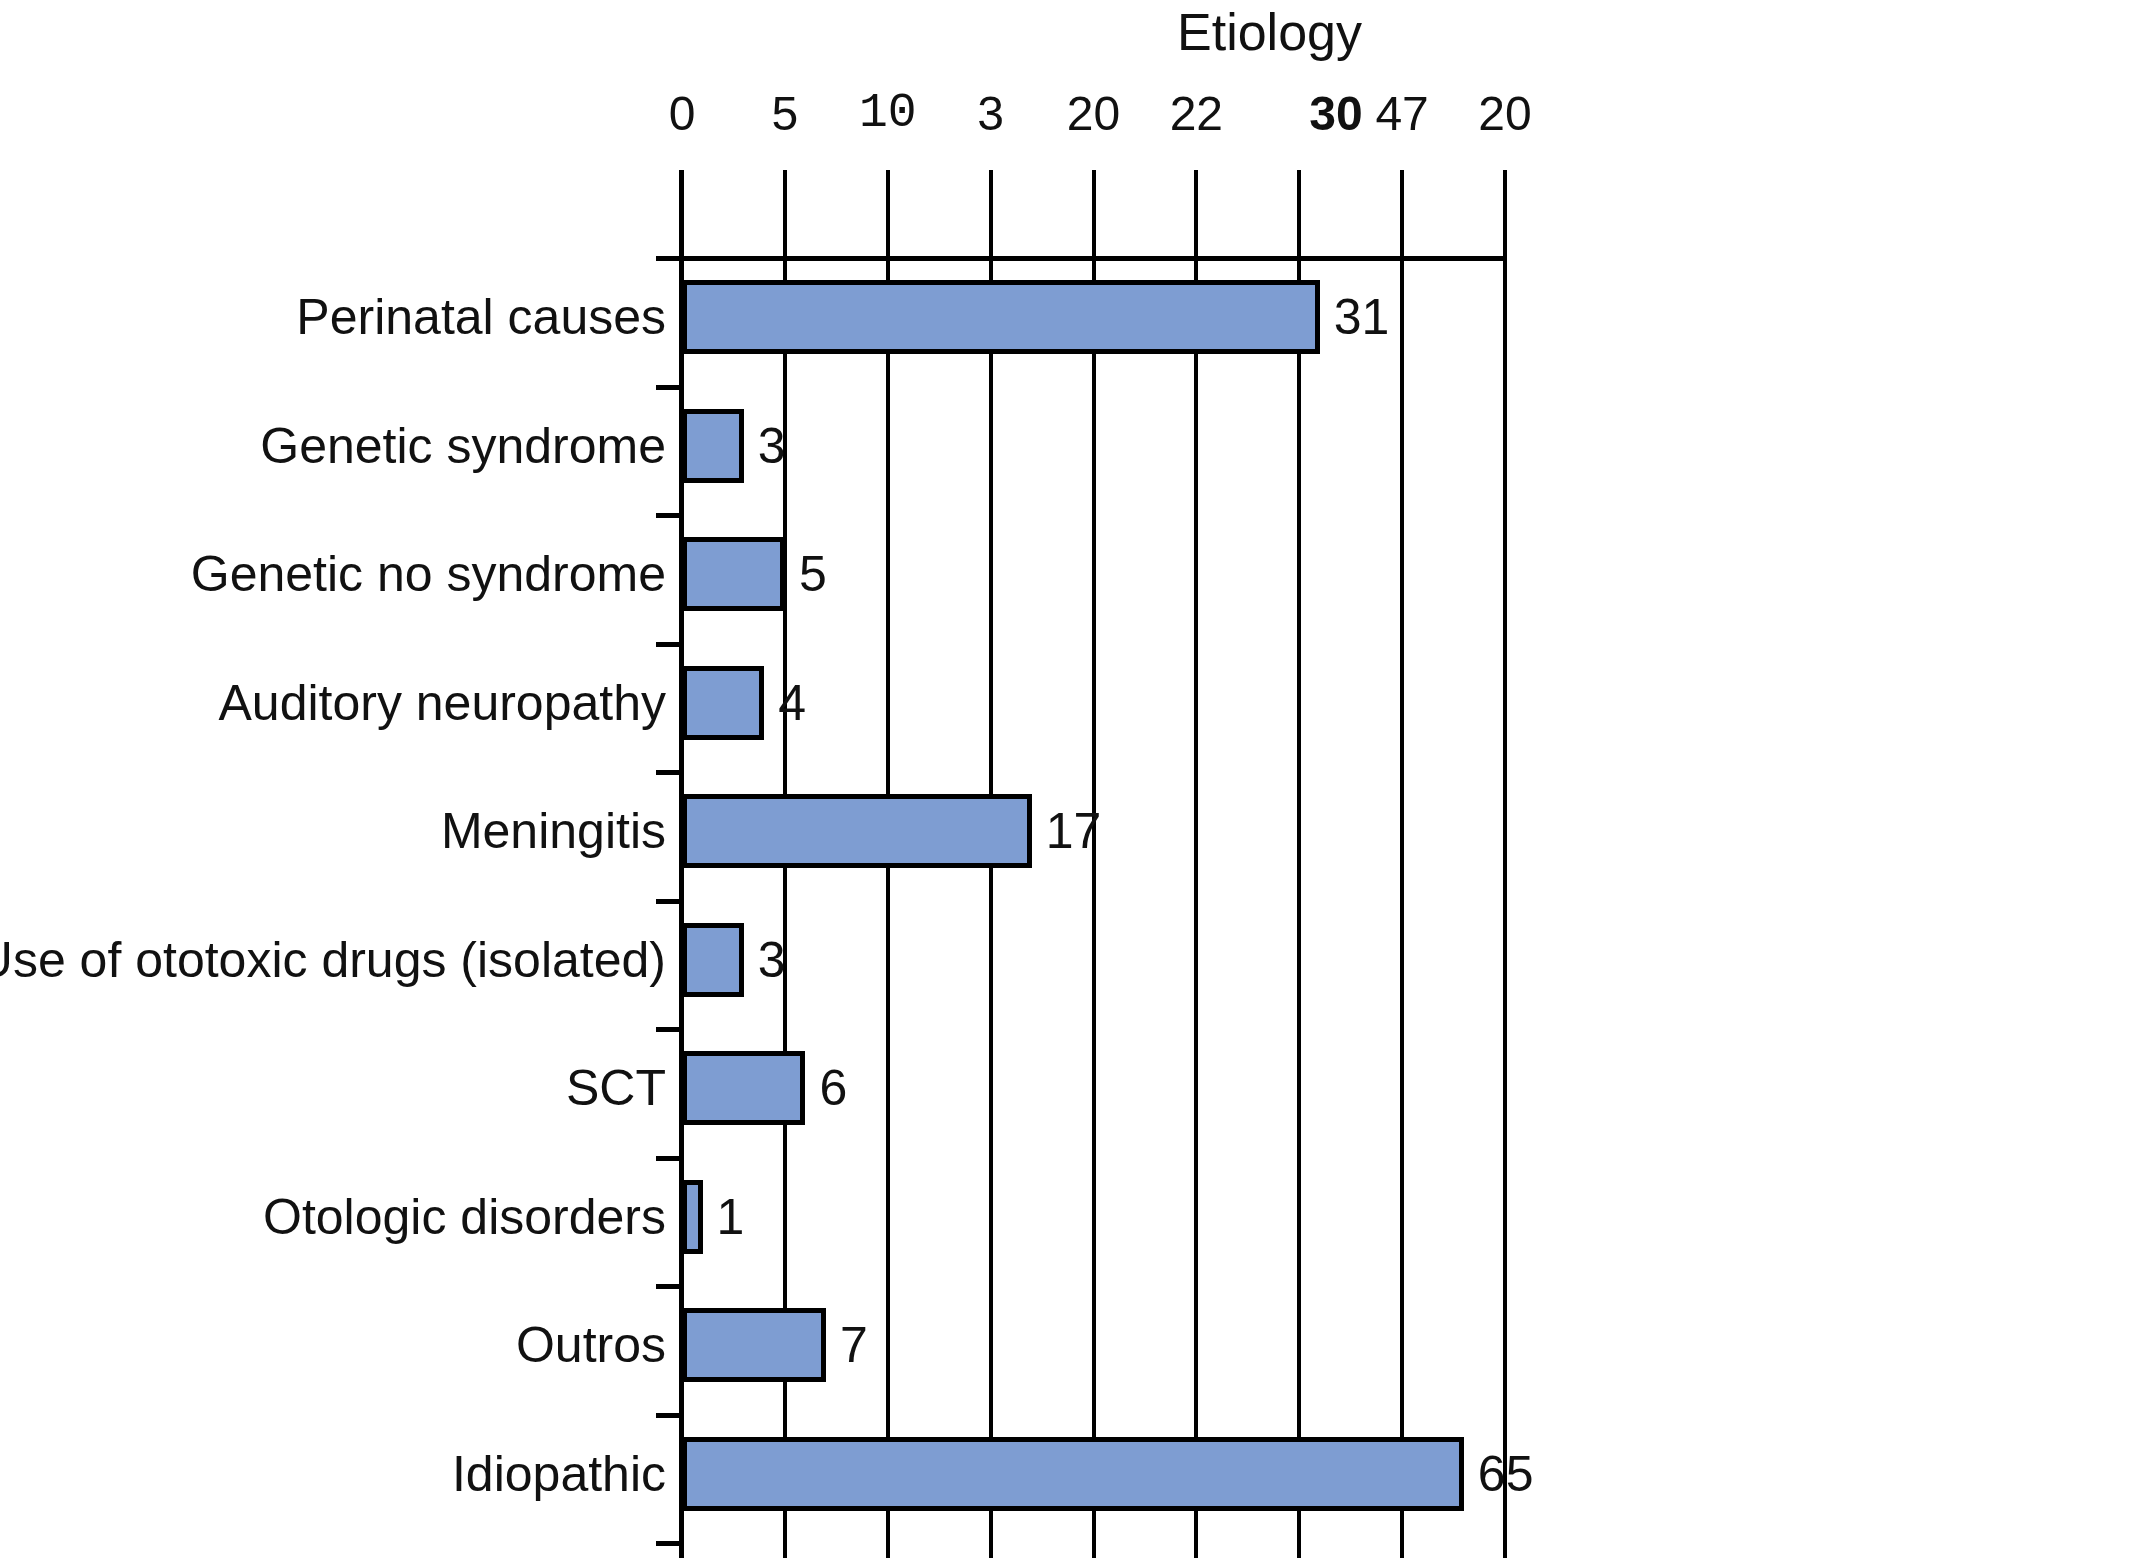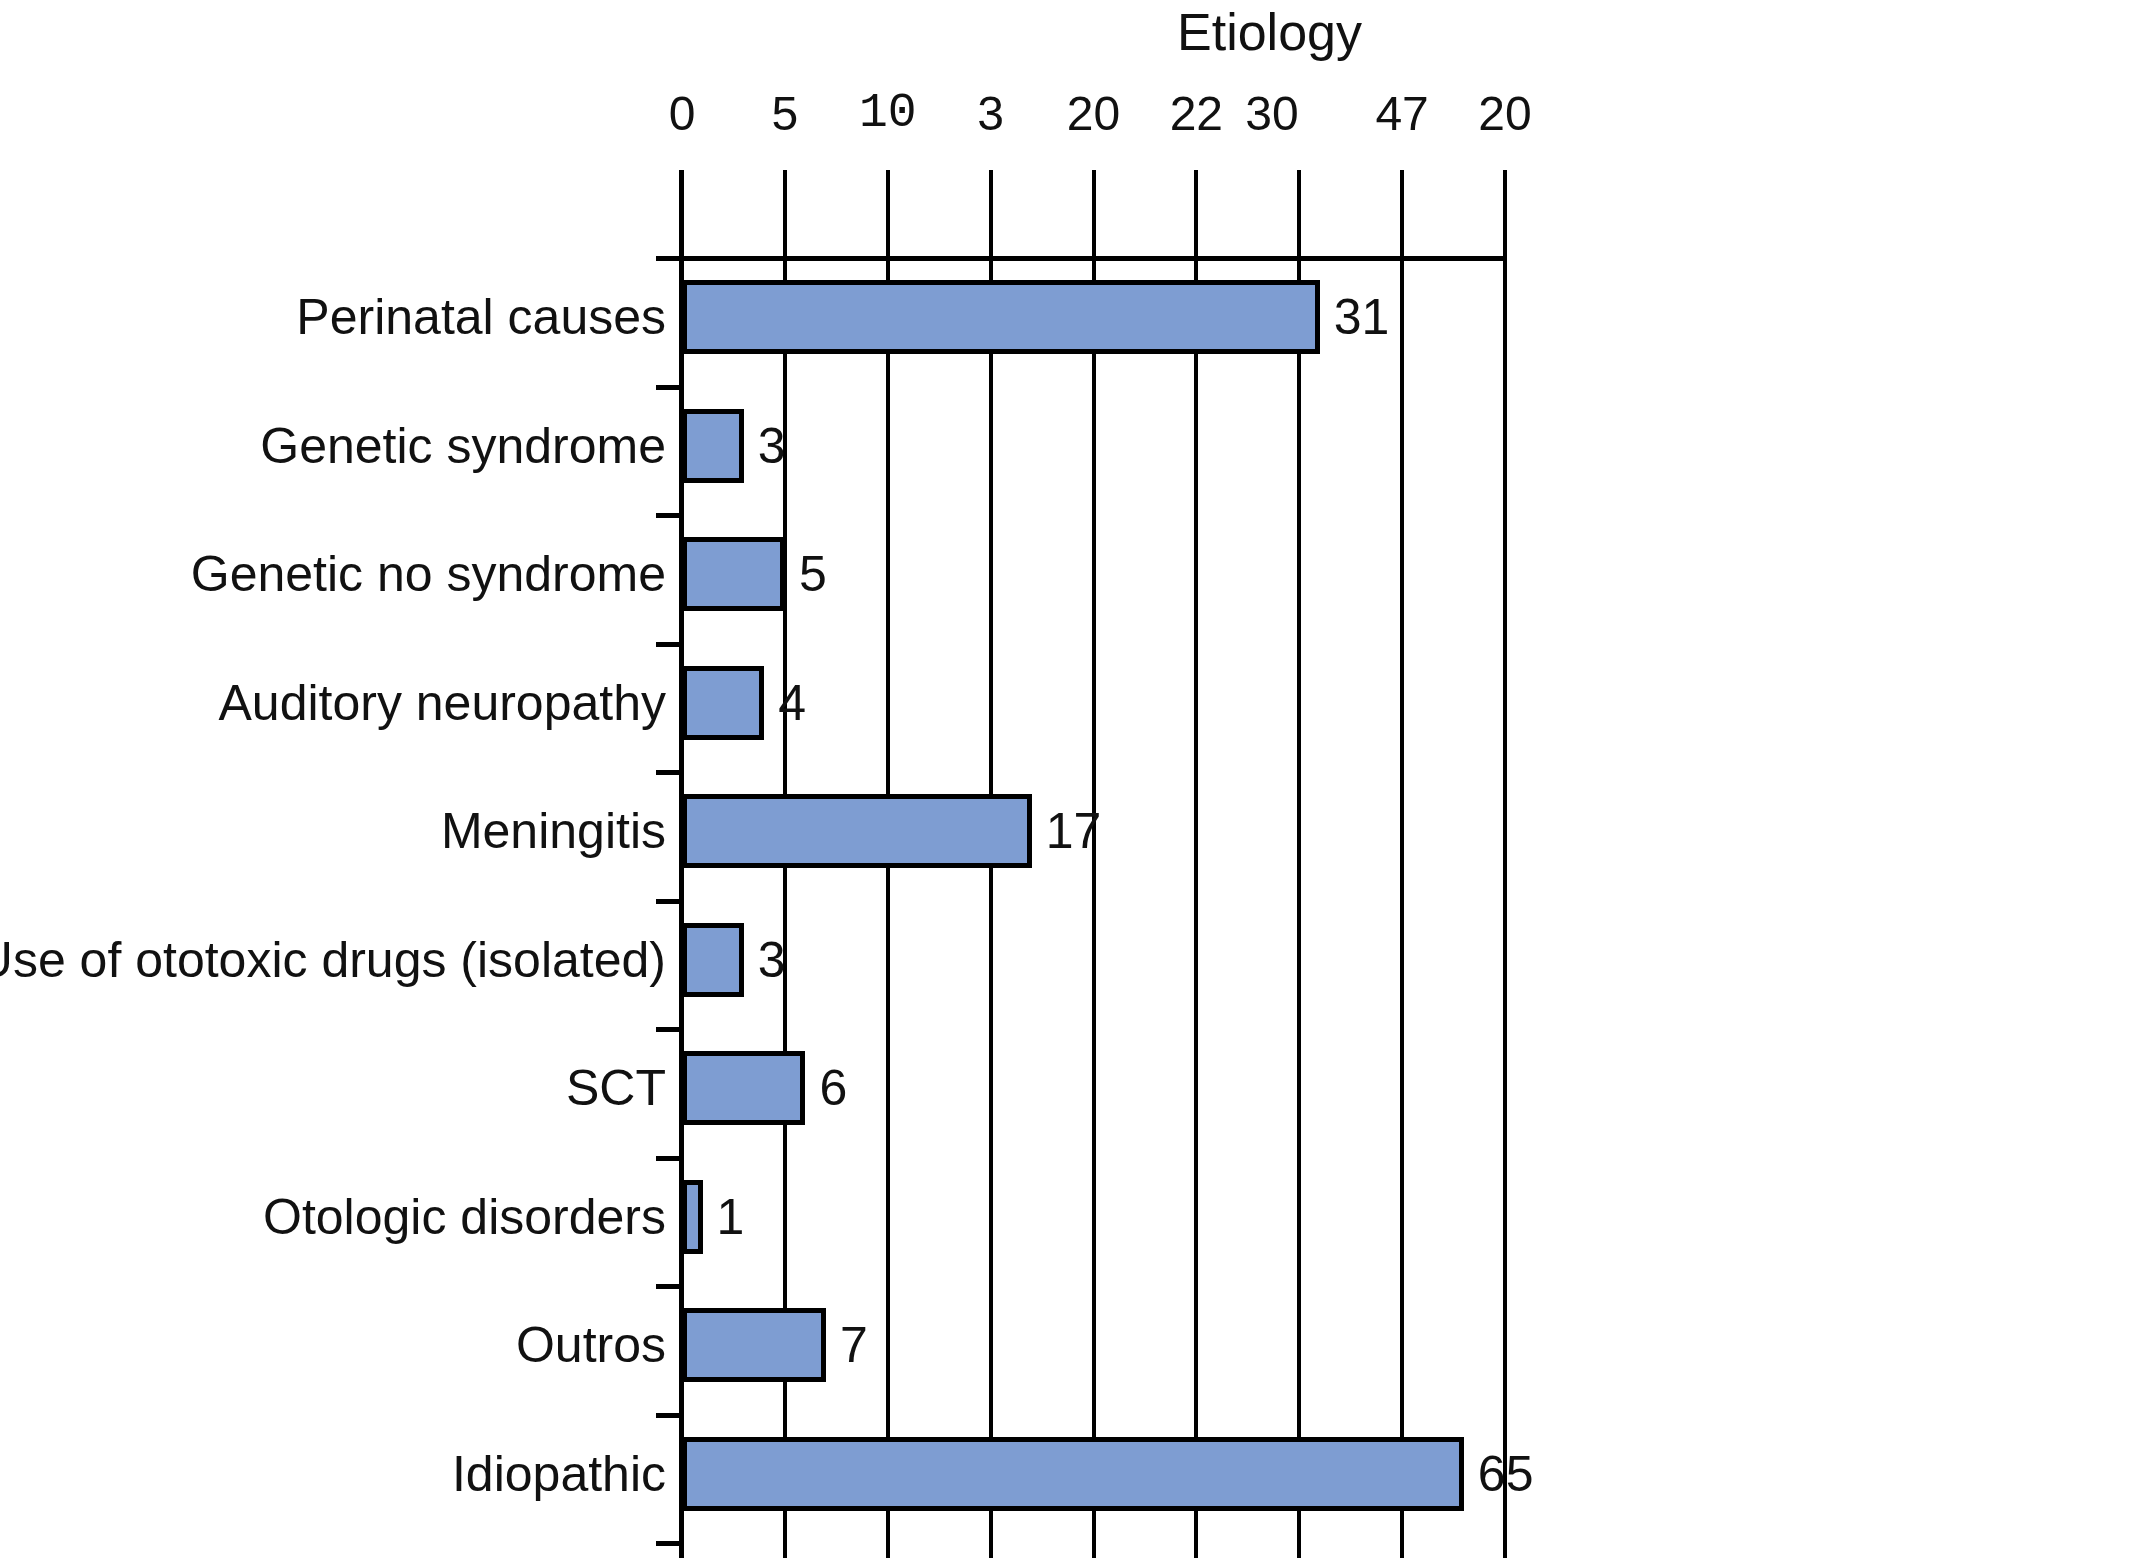--- a/index.html
+++ b/index.html
@@ -139,21 +139,21 @@
       <div class="gridline" style="left: 718.125px;"></div>
       <div class="gridline" style="left: 821px;"></div>
     </div>
   <div id="tick-labels">
       <div class="tick-label" style="left: 0px; top: -170px;">0</div>
       <div class="tick-label" style="left: 102.875px; top: -170px;">5</div>
       <div class="tick-label" style="left: 205.75px; top: -170px; font-family: Liberation Mono, monospace;">10</div>
       <div class="tick-label" style="left: 308.625px; top: -170px;">3</div>
       <div class="tick-label" style="left: 411.5px; top: -170px;">20</div>
       <div class="tick-label" style="left: 514.375px; top: -170px;">22</div>
-      <div class="tick-label" style="left: 590px; top: -170px;">30</div>
+      <div class="tick-label" style="left: 654px; top: -170px; font-weight: bold;">30</div>
       <div class="tick-label" style="left: 720.125px; top: -170px;">47</div>
       <div class="tick-label" style="left: 823px; top: -170px;">20</div>
     </div>
   <div id="axis-ticks">
       <div class="axis-tick" style="top: 0px;"></div>
       <div class="axis-tick" style="top: 128.5px;"></div>
       <div class="axis-tick" style="top: 257px;"></div>
       <div class="axis-tick" style="top: 385.5px;"></div>
       <div class="axis-tick" style="top: 514px;"></div>
       <div class="axis-tick" style="top: 642.5px;"></div>

